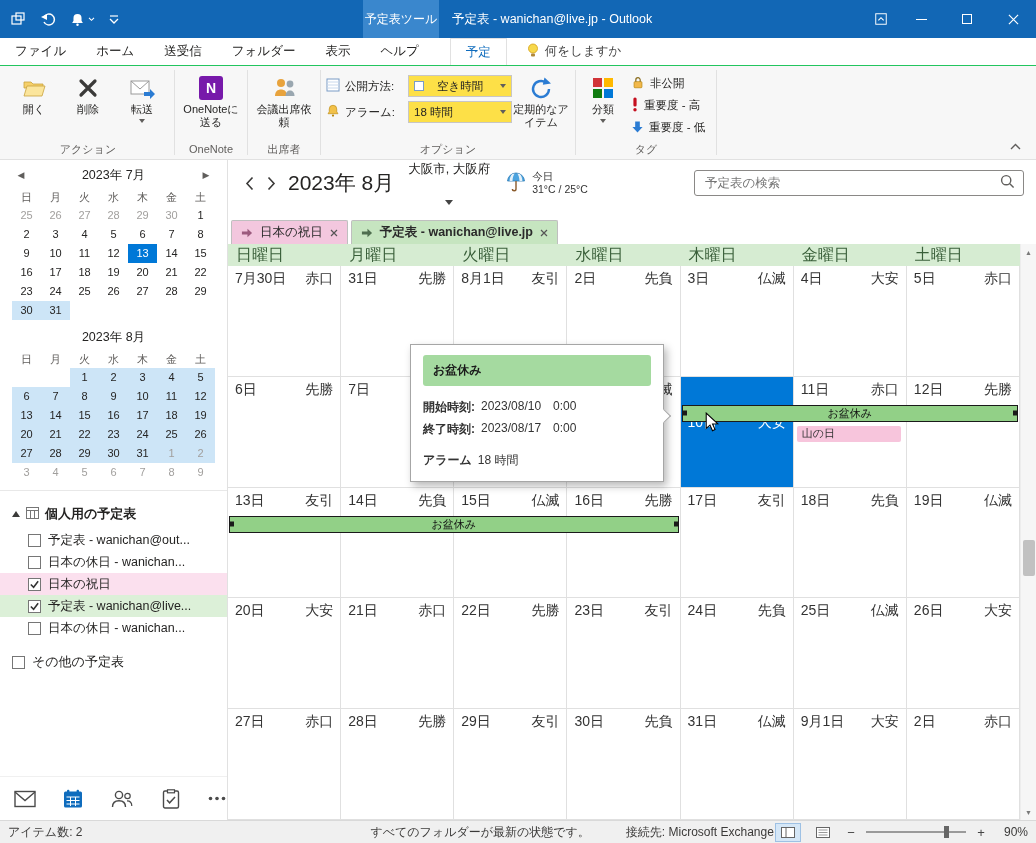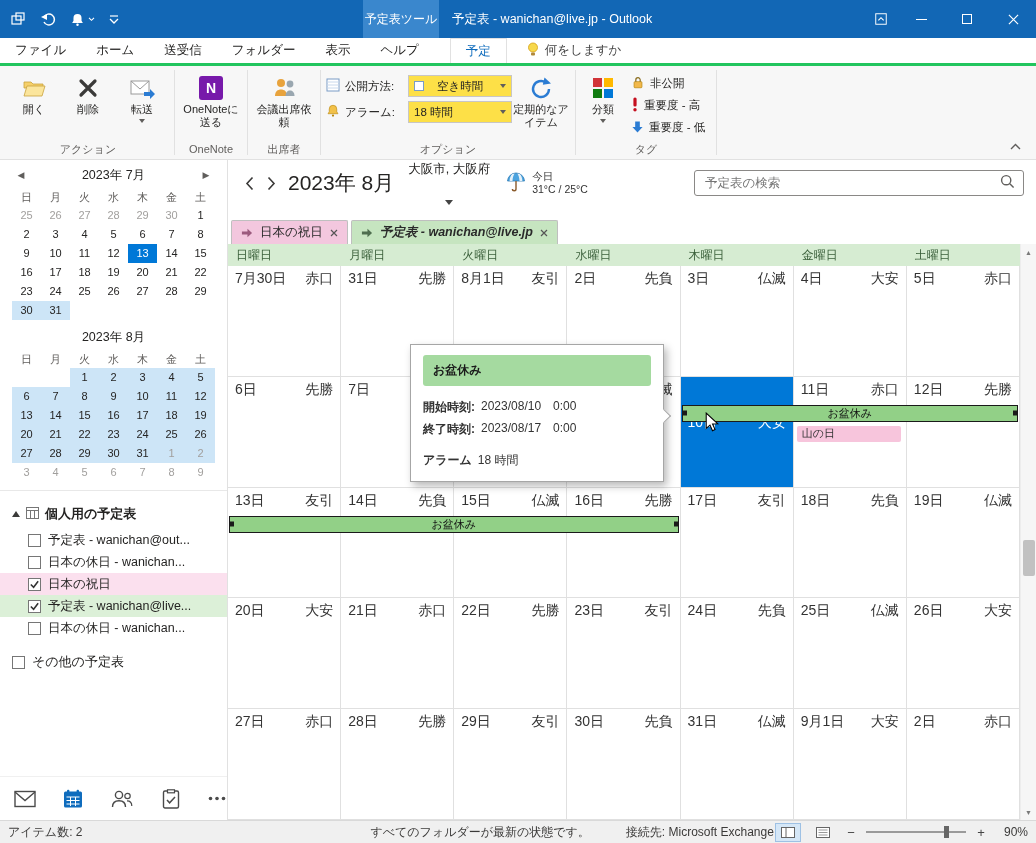--- a/index.html
+++ b/index.html
@@ -14,21 +14,21 @@
   .contextual-tab{position:absolute;left:363px;top:0;height:38px;width:76px;background:#3a87cd;
     color:#fff;font-size:12px;display:flex;align-items:center;justify-content:center;}
   .window-title{position:absolute;left:452px;top:0;line-height:38px;color:#fff;font-size:12.5px;white-space:nowrap;}
   .win-controls{position:absolute;right:0;top:0;height:38px;display:flex;align-items:stretch;}
   .win-btn{width:46px;display:flex;align-items:center;justify-content:center;}
   .win-btn.small{width:34px;}
   .min-glyph{width:11px;height:1px;background:#fff;display:block;}
   .max-glyph{width:10px;height:10px;border:1px solid #fff;display:block;}
 
   
-  .tabrow{height:28px;background:#fff;display:flex;align-items:stretch;border-bottom:3px solid #22c55e;}
+  .tabrow{height:28px;background:#fff;display:flex;align-items:stretch;border-bottom:1px solid #22c55e;}
   .rtab{padding:0 15px;display:flex;align-items:center;font-size:12.5px;color:#252423;cursor:default;}
   .rtab.active{margin-left:16px;color:var(--accent);background:#fff;border:1px solid #e1e1e1;border-bottom:none;}
   .tellme{display:flex;align-items:center;gap:6px;margin-left:20px;color:#444;font-size:12.5px;}
 
   
   .ribbon{height:94px;background:#f7f7f7;border-bottom:1px solid #e1e1e1;position:relative;}
   .ribbon-inner{display:flex;height:100%;padding-left:2px;}
   .rgroup{display:flex;flex-direction:column;}
   .rg-content{flex:1;display:flex;align-items:flex-start;padding:3px 5px 0 5px;}
   .rg-label{height:17px;font-size:11px;color:#605e5c;text-align:center;line-height:15px;}
@@ -98,28 +98,28 @@
   .wx-text{font-size:10.5px;line-height:13px;color:#333;}
   .search-box{margin-left:auto;width:330px;height:26px;border:1px solid #8a8886;border-radius:3px;
     background:#fff;display:flex;align-items:center;padding:0 8px;}
   .search-box input{border:none;outline:none;flex:1;font-size:12.5px;font-family:inherit;color:#333;background:transparent;}
 
   
   .cal-tabs{height:38px;display:flex;align-items:flex-end;padding-left:3px;gap:3px;}
   .ctab{height:24px;display:flex;align-items:center;gap:7px;padding:0 9px;font-size:12.5px;
     border:1px solid #bfbfbf;border-bottom:none;border-radius:2px 2px 0 0;cursor:default;color:#2a2a2a;}
   .ctab.pink{background:var(--tab_pink_bg);}
-  .ctab.green{background:var(--tab_green_bg);font-weight:bold;font-style:italic;}
+  .ctab.green{background:var(--tab_green_bg);font-weight:bold;}
   .ov-arrow{color:#4f6e4f;display:flex;}
   .ctab.pink .ov-arrow{color:#9c5b7e;}
 
   
   .day-headers{height:22px;width:calc(100% - 16px);display:grid;grid-template-columns:repeat(7,1fr);
     background:var(--header_green_bg);}
-  .dow{display:flex;align-items:center;padding-left:8px;font-size:12px;color:#3a5f3a;}
+  .dow{display:flex;align-items:center;padding-left:8px;font-size:16px;color:#3a5f3a;}
 
   
   .grid-wrap{position:relative;height:554px;width:calc(100% - 16px);}
   .grid{height:100%;display:flex;flex-direction:column;}
   .week{flex:1;display:grid;grid-template-columns:repeat(7,1fr);position:relative;border-bottom:1px solid #e0e0e0;}
   .cell{border-right:1px solid #e0e0e0;padding:4px 7px 2px 7px;overflow:hidden;}
   .cell-top{display:flex;justify-content:space-between;font-size:14px;color:#333;}
   .cell.selected{background:var(--selection);}
   .cell.selected .cell-top{color:#fff;margin-top:33px;}
   .event-bar{position:absolute;top:28px;height:17px;background:var(--event_green);border:1px solid #1a1a1a;

